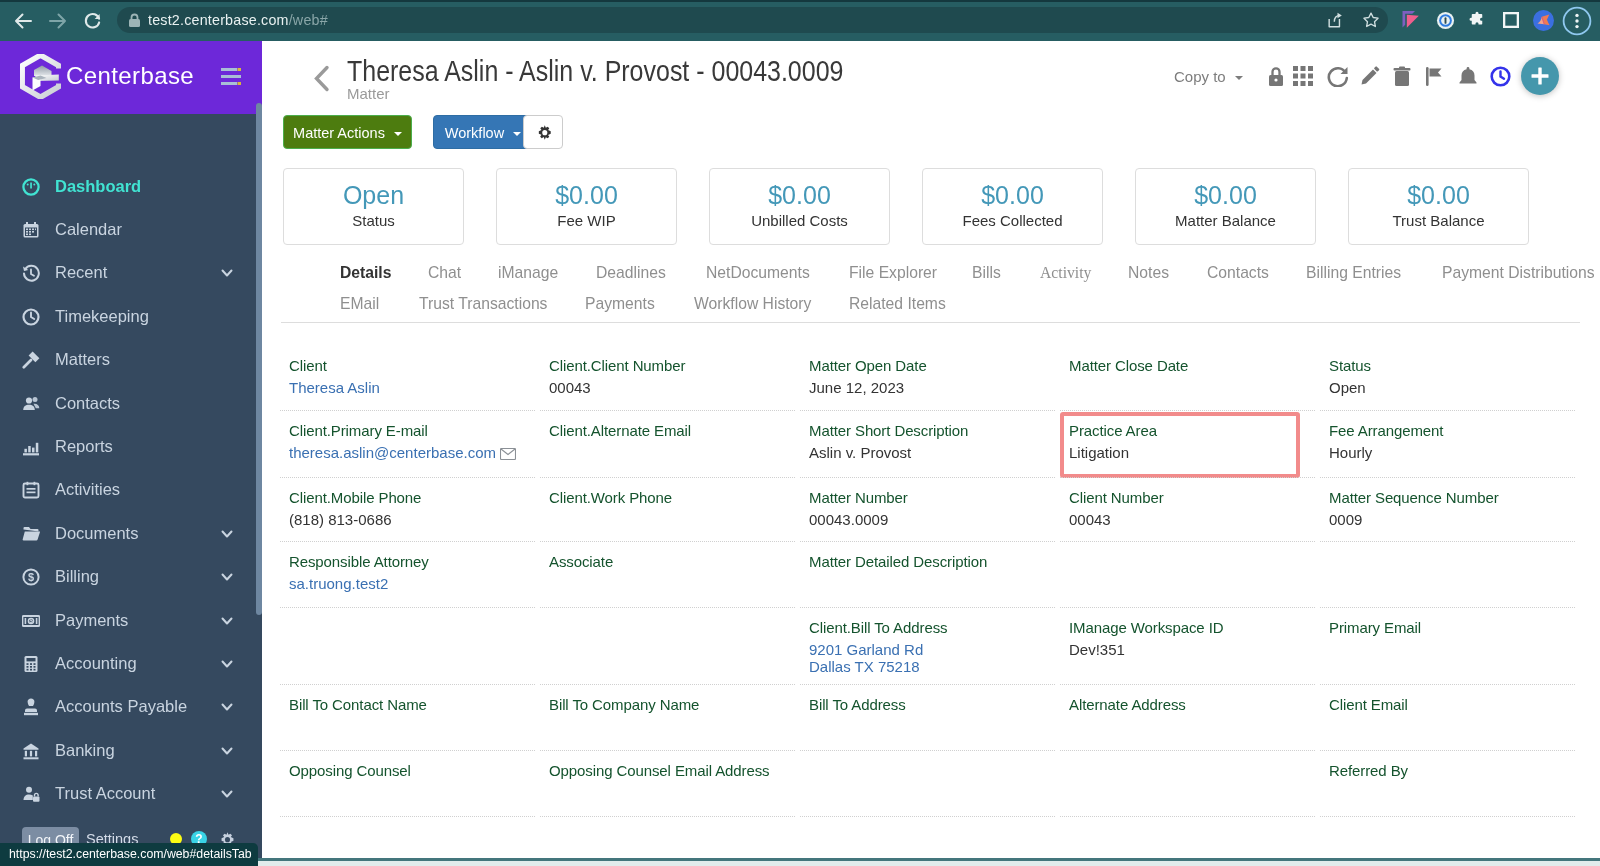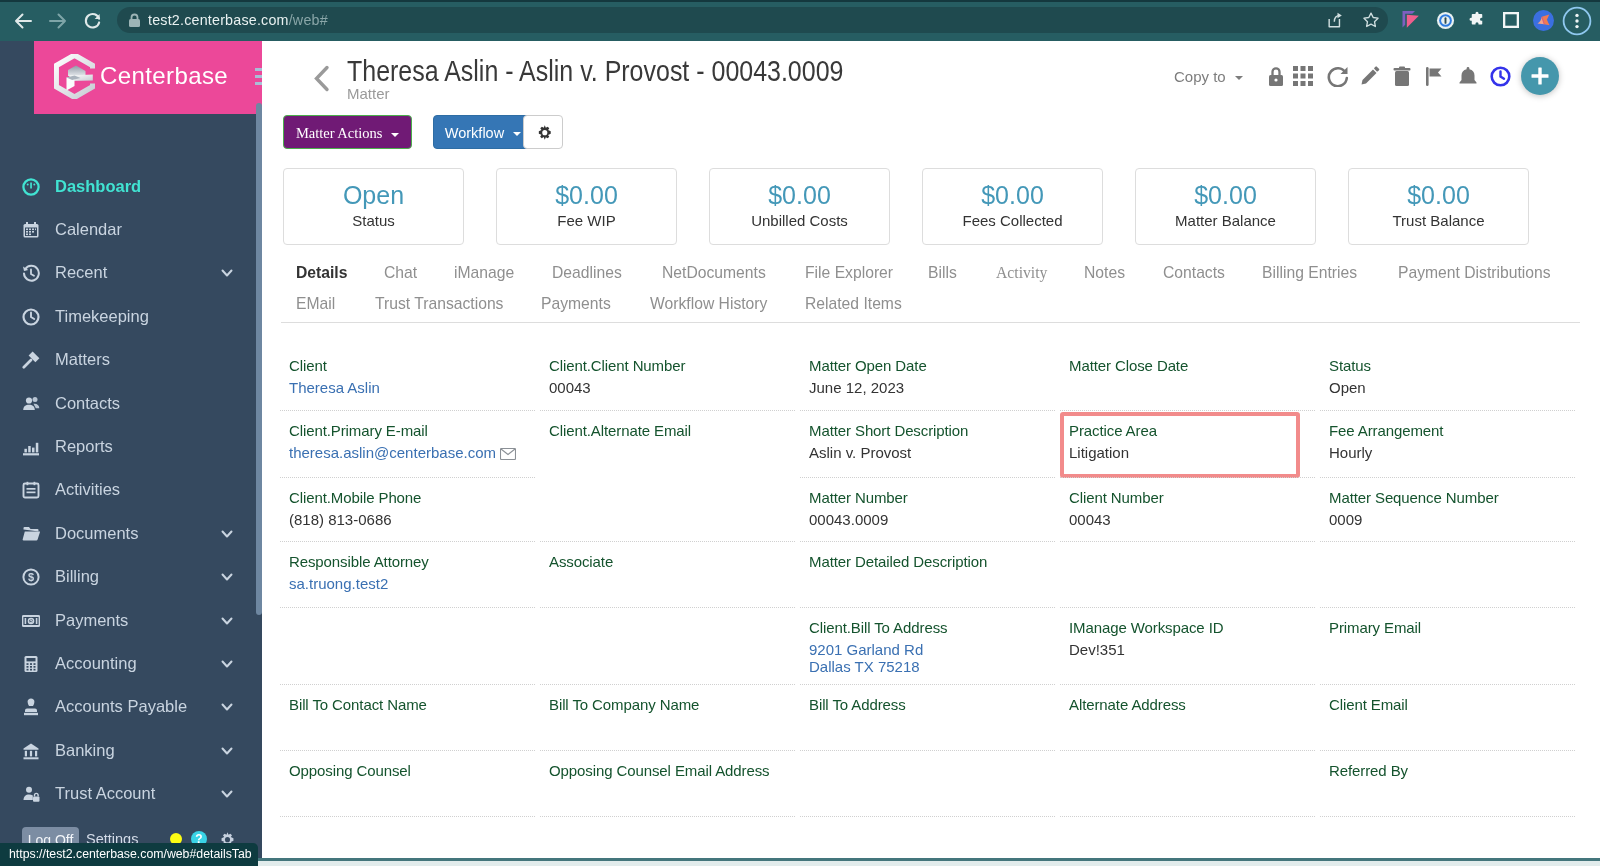--- a/index.html
+++ b/index.html
@@ -10,21 +10,21 @@
 
 
 #chrome { position:absolute; left:0; top:0; width:1600px; height:41px; background:#265d62; }
 #chrome .topstrip { position:absolute; left:0; top:0; width:1600px; height:2px; background:#14383e; }
 #omnibox { position:absolute; left:117px; top:7px; width:1271px; height:26px; border-radius:13px; background:#1f4a4f; }
 .urltext { position:absolute; left:148px; top:12px; font-size:14.3px; color:#e9f1f1; letter-spacing:0.2px; }
 .urltext .dim { color:#8aa6a8; }
 
 
 #sidebar { position:absolute; left:0; top:41px; width:262px; height:825px; background:#35495f; }
-#logoband { position:absolute; left:0; top:0; width:303px; height:73px; background:#ec4899;margin-left:34px; }
+#logoband { position:absolute; left:0; top:0; width:303px; height:73px; background:#6d28d9; }
 #searchbox { position:absolute; left:17px; top:82px; width:220px; height:30px; background:#66819c; border-radius:6px; color:#c6d5e4; font-size:15px; line-height:30px; padding-left:11px; }
 #nav { position:absolute; left:0; top:124px; width:262px; }
 .nitem { position:relative; height:43.4px; }
 .nitem .nicon { position:absolute; left:22px; top:50%; margin-top:-9px; width:18px; height:18px; }
 .nitem .ntext { position:absolute; left:55px; top:50%; margin-top:-10px; font-size:16.5px; color:#c9d4e0; }
 .nitem .nchev { position:absolute; left:220px; top:50%; margin-top:-7px; width:14px; height:14px; }
 .nitem.active .ntext { color:#41e3d2; font-weight:bold; }
 #sidescroll { position:absolute; left:256px; top:62px; width:6px; height:512px; background:#6e87a1; border-radius:3px; }
 #sbbottom { position:absolute; left:0; top:780px; width:262px; height:45px; }
 #logoff { position:absolute; left:22px; top:6px; width:57px; height:26px; background:#7c8da3; border-radius:4px; color:#f2f5f9; font-size:14px; text-align:center; line-height:26px; }
@@ -42,32 +42,32 @@
 
 #main { position:absolute; left:262px; top:41px; width:1338px; height:817px; background:#fff; }
 #backchev { position:absolute; left:313px; top:60px; color:#9a9a9a; }
 #title { position:absolute; left:347px; top:55px; font-size:29px; color:#393939; white-space:nowrap; transform:scaleX(0.861); transform-origin:left top; }
 #subtitle { position:absolute; left:347px; top:85px; font-size:15px; color:#9a9a9a; }
 #copyto { position:absolute; left:1174px; top:68px; font-size:15px; color:#7d7d7d; }
 #hdricons { position:absolute; left:1266px; top:66px; }
 #plusbtn { position:absolute; left:1521px; top:57px; width:38px; height:38px; border-radius:50%; background:#4597ac; box-shadow:0 1px 6px rgba(0,0,0,0.25); }
 
 .btn { position:absolute; top:115px; height:34px; border-radius:4px; font-size:14.5px; color:#fff; text-align:center; line-height:34px; }
-#btn-actions { left:283px; width:129px; background:#701a75; border:1px solid #4cae4c;font-family:Liberation Serif, serif; }
+#btn-actions { left:283px; width:129px; background:#4d7c0f; border:1px solid #4cae4c; }
 #btn-workflow { left:417px; width:100px; background:#3576b5; border:1px solid #2e6da4;margin-left:16px; }
 #btn-gear { left:523px; width:40px; background:#fff; border:1px solid #ccc; color:#333; }
 .caret { display:inline-block; width:0; height:0; border-left:4px solid transparent; border-right:4px solid transparent; border-top:4px solid #fff; vertical-align:middle; margin-left:5px; }
 
 
 .card { position:absolute; top:168px; width:181px; height:77px; border:1px solid #ddd; border-radius:4px; background:#fff; text-align:center; }
 .card .cv { margin-top:12px; font-size:25px; color:#4498b8; }
 .card .cl { margin-top:2px; font-size:15px; color:#333; }
 
 
-.tab { position:absolute; font-size:15.7px; color:#8f8f8f; white-space:nowrap; }
+.tab { position:absolute; font-size:15.7px; color:#8f8f8f; white-space:nowrap;margin-left:44px; }
 .tab.t1 { top:264px; }
 .tab.t2 { top:295px; }
 .tab.active { color:#333; font-weight:bold; }
 #tabline { position:absolute; left:281px; top:322px; width:1299px; height:1px; background:#ddd; }
 
 
 #grid { position:absolute; left:280px; top:346px; width:1300px; }
 .grow { position:relative; width:1300px; }
 .grow.bt .gcell { border-top:1px dotted #d0d0d0; }
 .gcell { position:absolute; top:0; height:100%; padding:11px 8px 0 9px; }
@@ -539,20 +539,23 @@
           <div class="glabel">Fee Arrangement</div>
           <div class="gval">Hourly</div>
         </div>
         <div id="pinkbox"></div>
       </div>
       <div class="grow bt" style="height:64px;">
         <div class="gcell" style="left:0px;width:255px;">
           <div class="glabel">Client.Mobile Phone</div>
           <div class="gval">(818) 813-0686</div>
         </div>
+        <div class="gcell" style="left:260px;width:255px;">
+          <div class="glabel">Client.Work Phone</div>
+        </div>
         <div class="gcell" style="left:520px;width:255px;">
           <div class="glabel">Matter Number</div>
           <div class="gval">00043.0009</div>
         </div>
         <div class="gcell" style="left:780px;width:255px;">
           <div class="glabel">Client Number</div>
           <div class="gval">00043</div>
         </div>
         <div class="gcell last" style="left:1040px;width:255px;">
           <div class="glabel">Matter Sequence Number</div>

